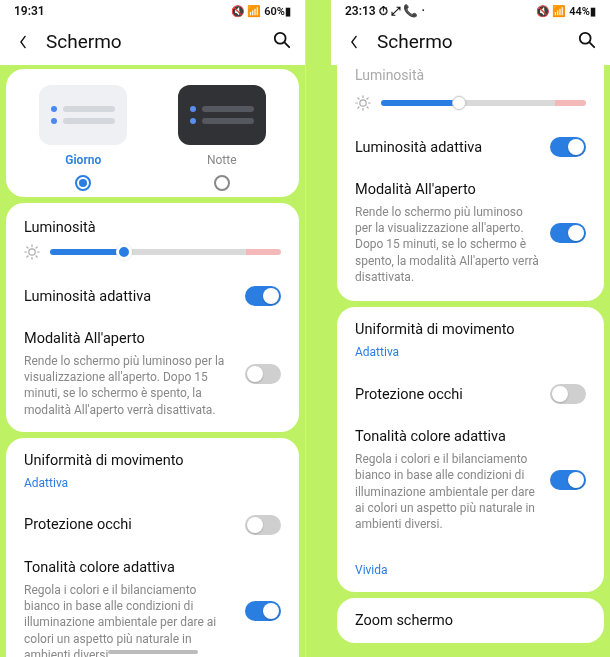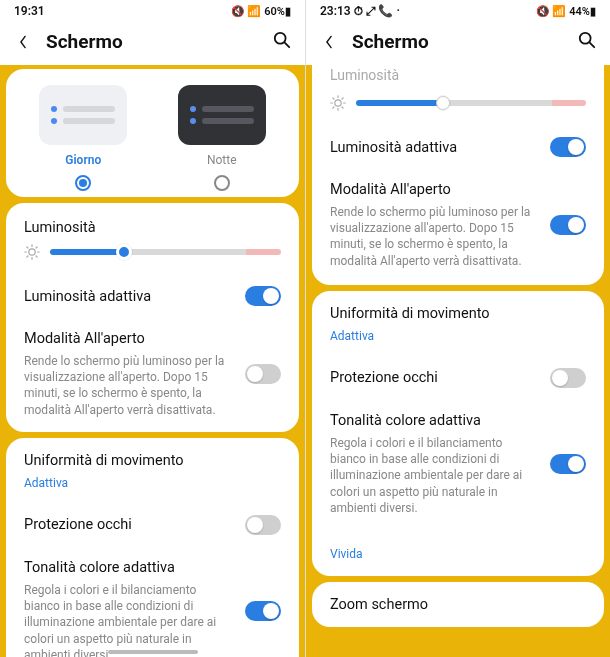--- a/index.html
+++ b/index.html
@@ -7,47 +7,47 @@
     font-family: -apple-system, BlinkMacSystemFont, "Segoe UI", Roboto, sans-serif;
     background: #f2f2f2;
     display: flex;
     width: 610px;
     height: 657px;
     overflow: hidden;
   }
   .phone {
     width: 305px;
     height: 657px;
-    background: #eab308;
+    background: #bef264;
     display: flex;
     flex-direction: column;
     overflow: hidden;
     position: relative;
   }
-  .phone + .phone { border-left: 1px solid #ddd; }
+  .phone + .phone { border-left: 1px solid #ddd; padding-left: 25px; }
   .status-bar {
     display: flex;
     justify-content: space-between;
     align-items: center;
     padding: 4px 14px 2px;
     font-size: 12px;
     font-weight: 600;
     color: #111;
     background: #fff;
   }
   .status-right { display: flex; align-items: center; gap: 2px; font-size: 11px; }
   .header {
     display: flex;
     align-items: center;
     padding: 10px 14px 12px;
     background: #fff;
   }
   .back-icon { width: 18px; height: 18px; display: flex; align-items: center; justify-content: center; }
   .back-icon svg { width: 12px; height: 14px; }
-  .header-title { font-size: 19px; font-weight: 700; margin-left: 14px; flex: 1; color: #111; }
+  .header-title { font-size: 19px; font-weight: 400; margin-left: 14px; flex: 1; color: #111; }
   .search-icon svg { width: 18px; height: 18px; }
   .faded-heading {
     padding: 2px 18px 6px;
     font-size: 14px;
     color: #aaa;
     background: #fff;
   }
   .scroll { flex: 1; overflow-y: auto; }
   .card {
     background: #fff;

